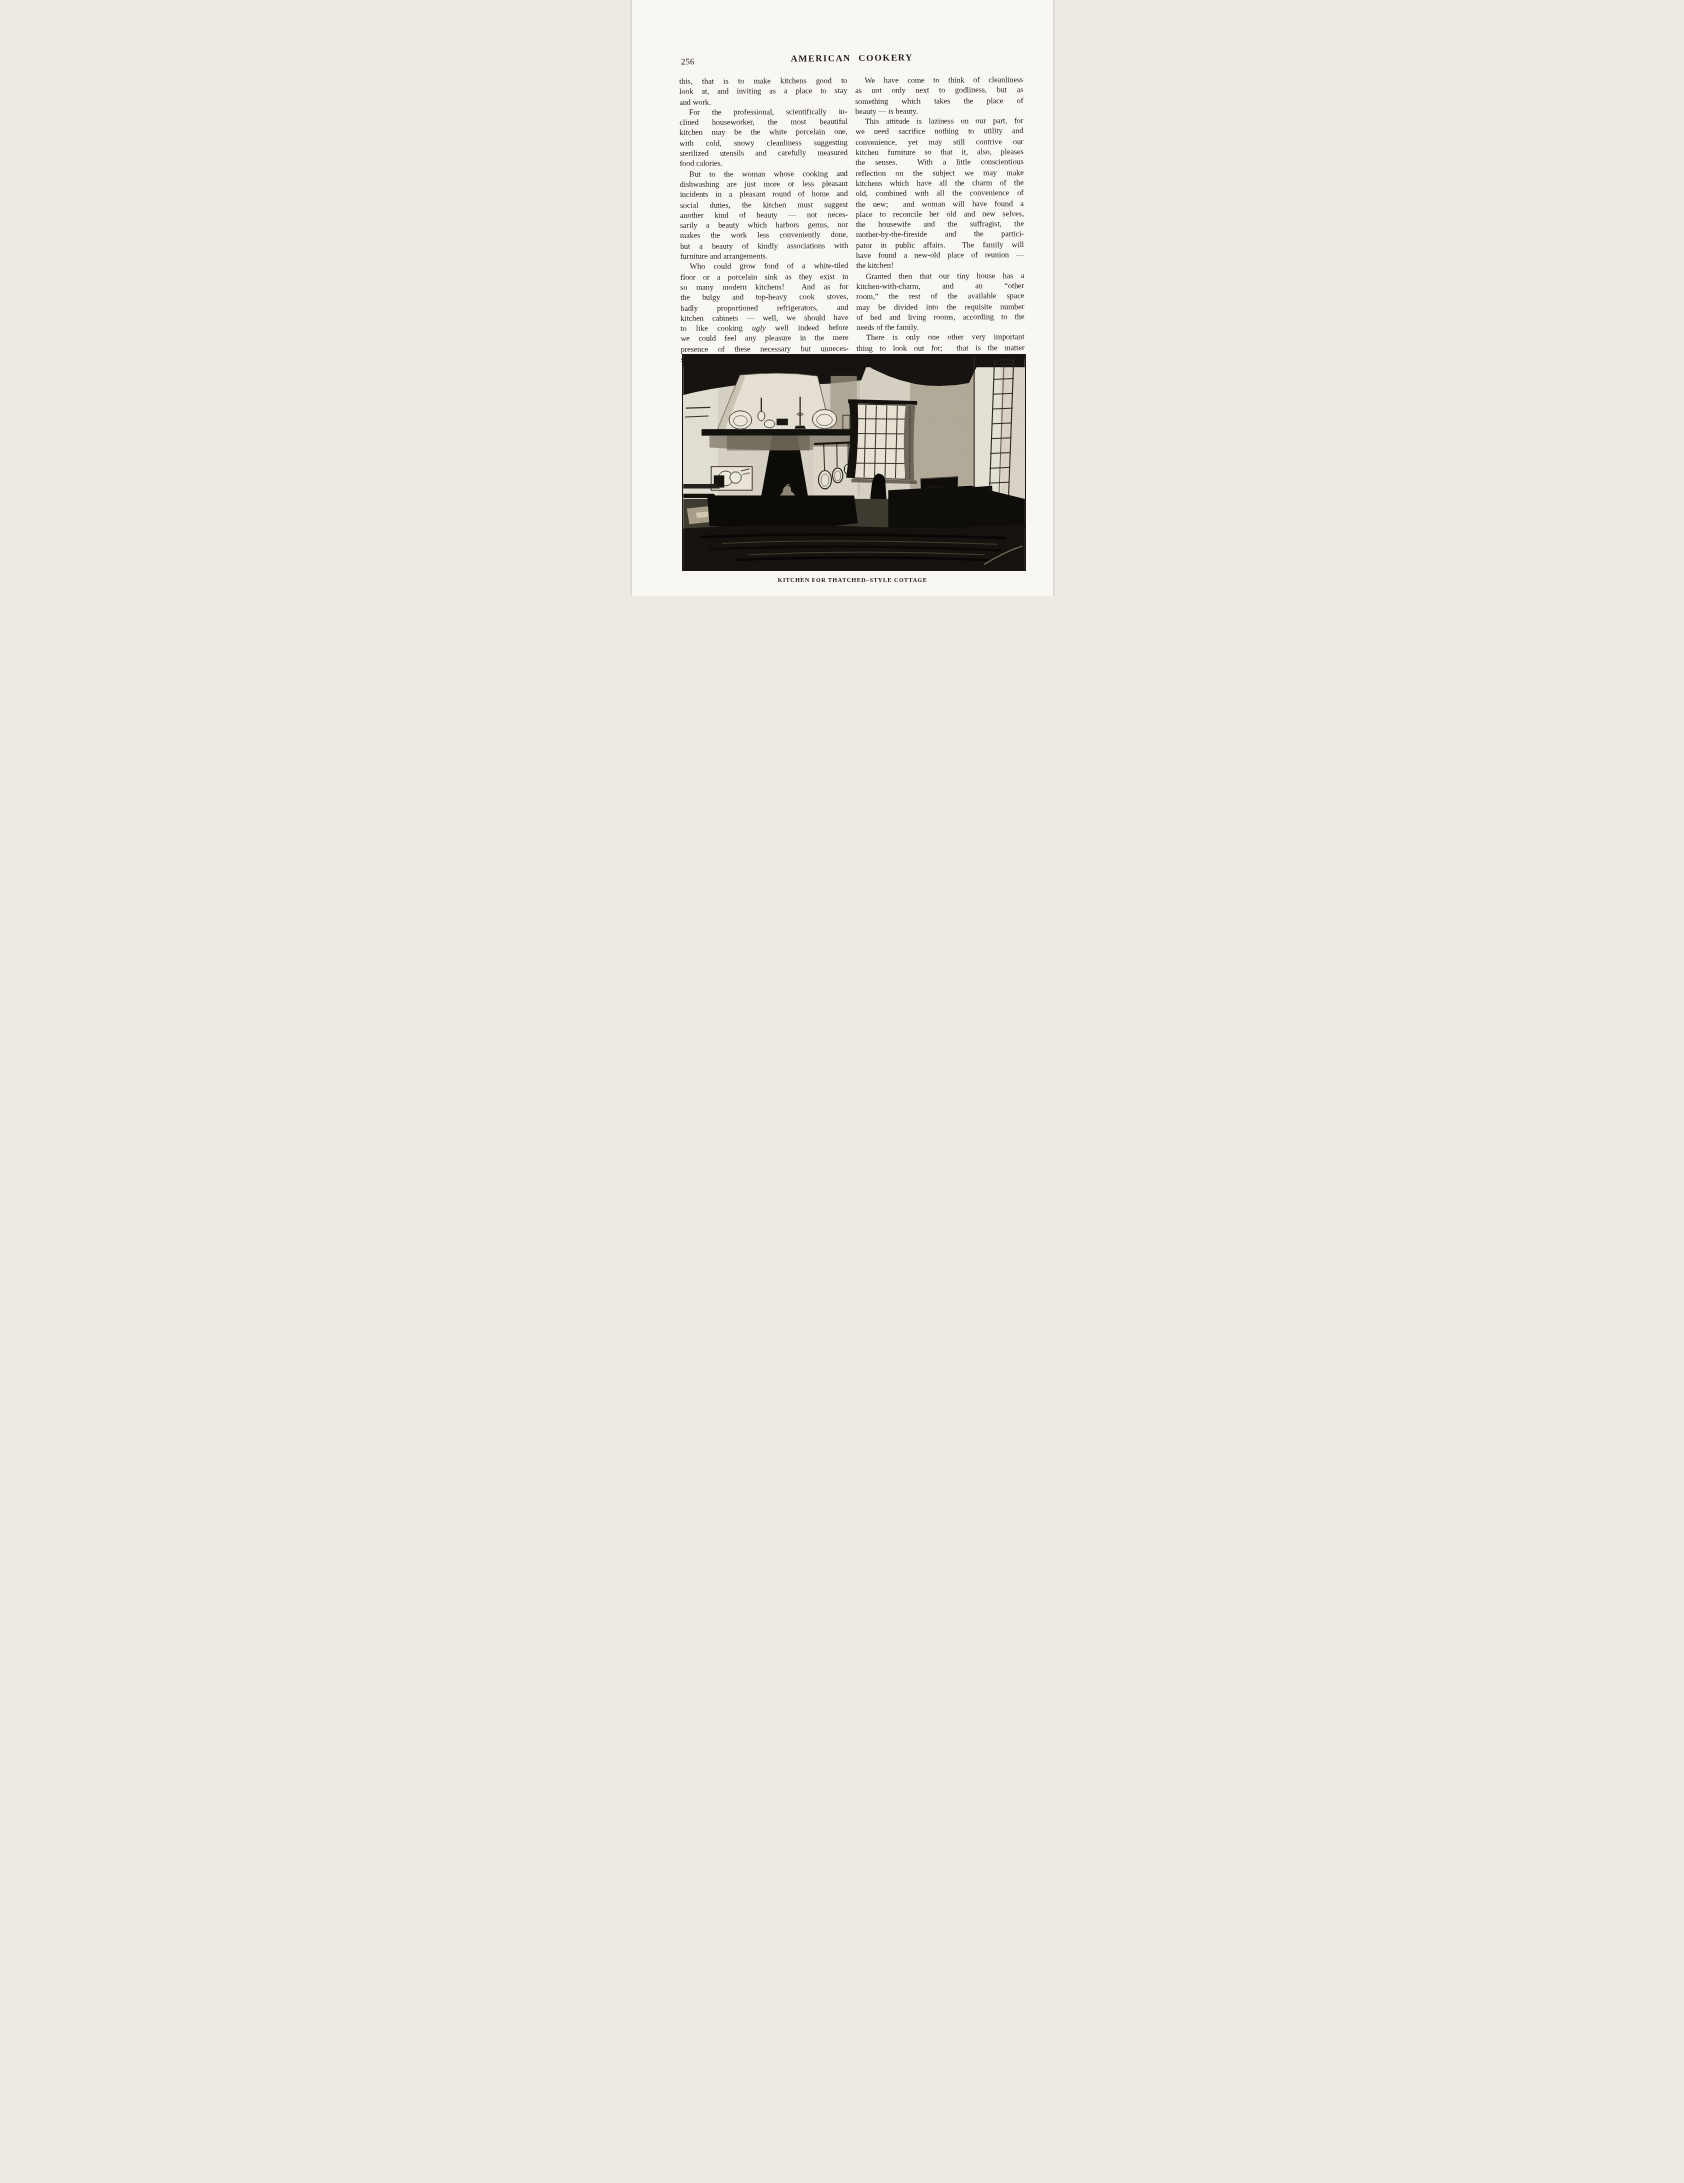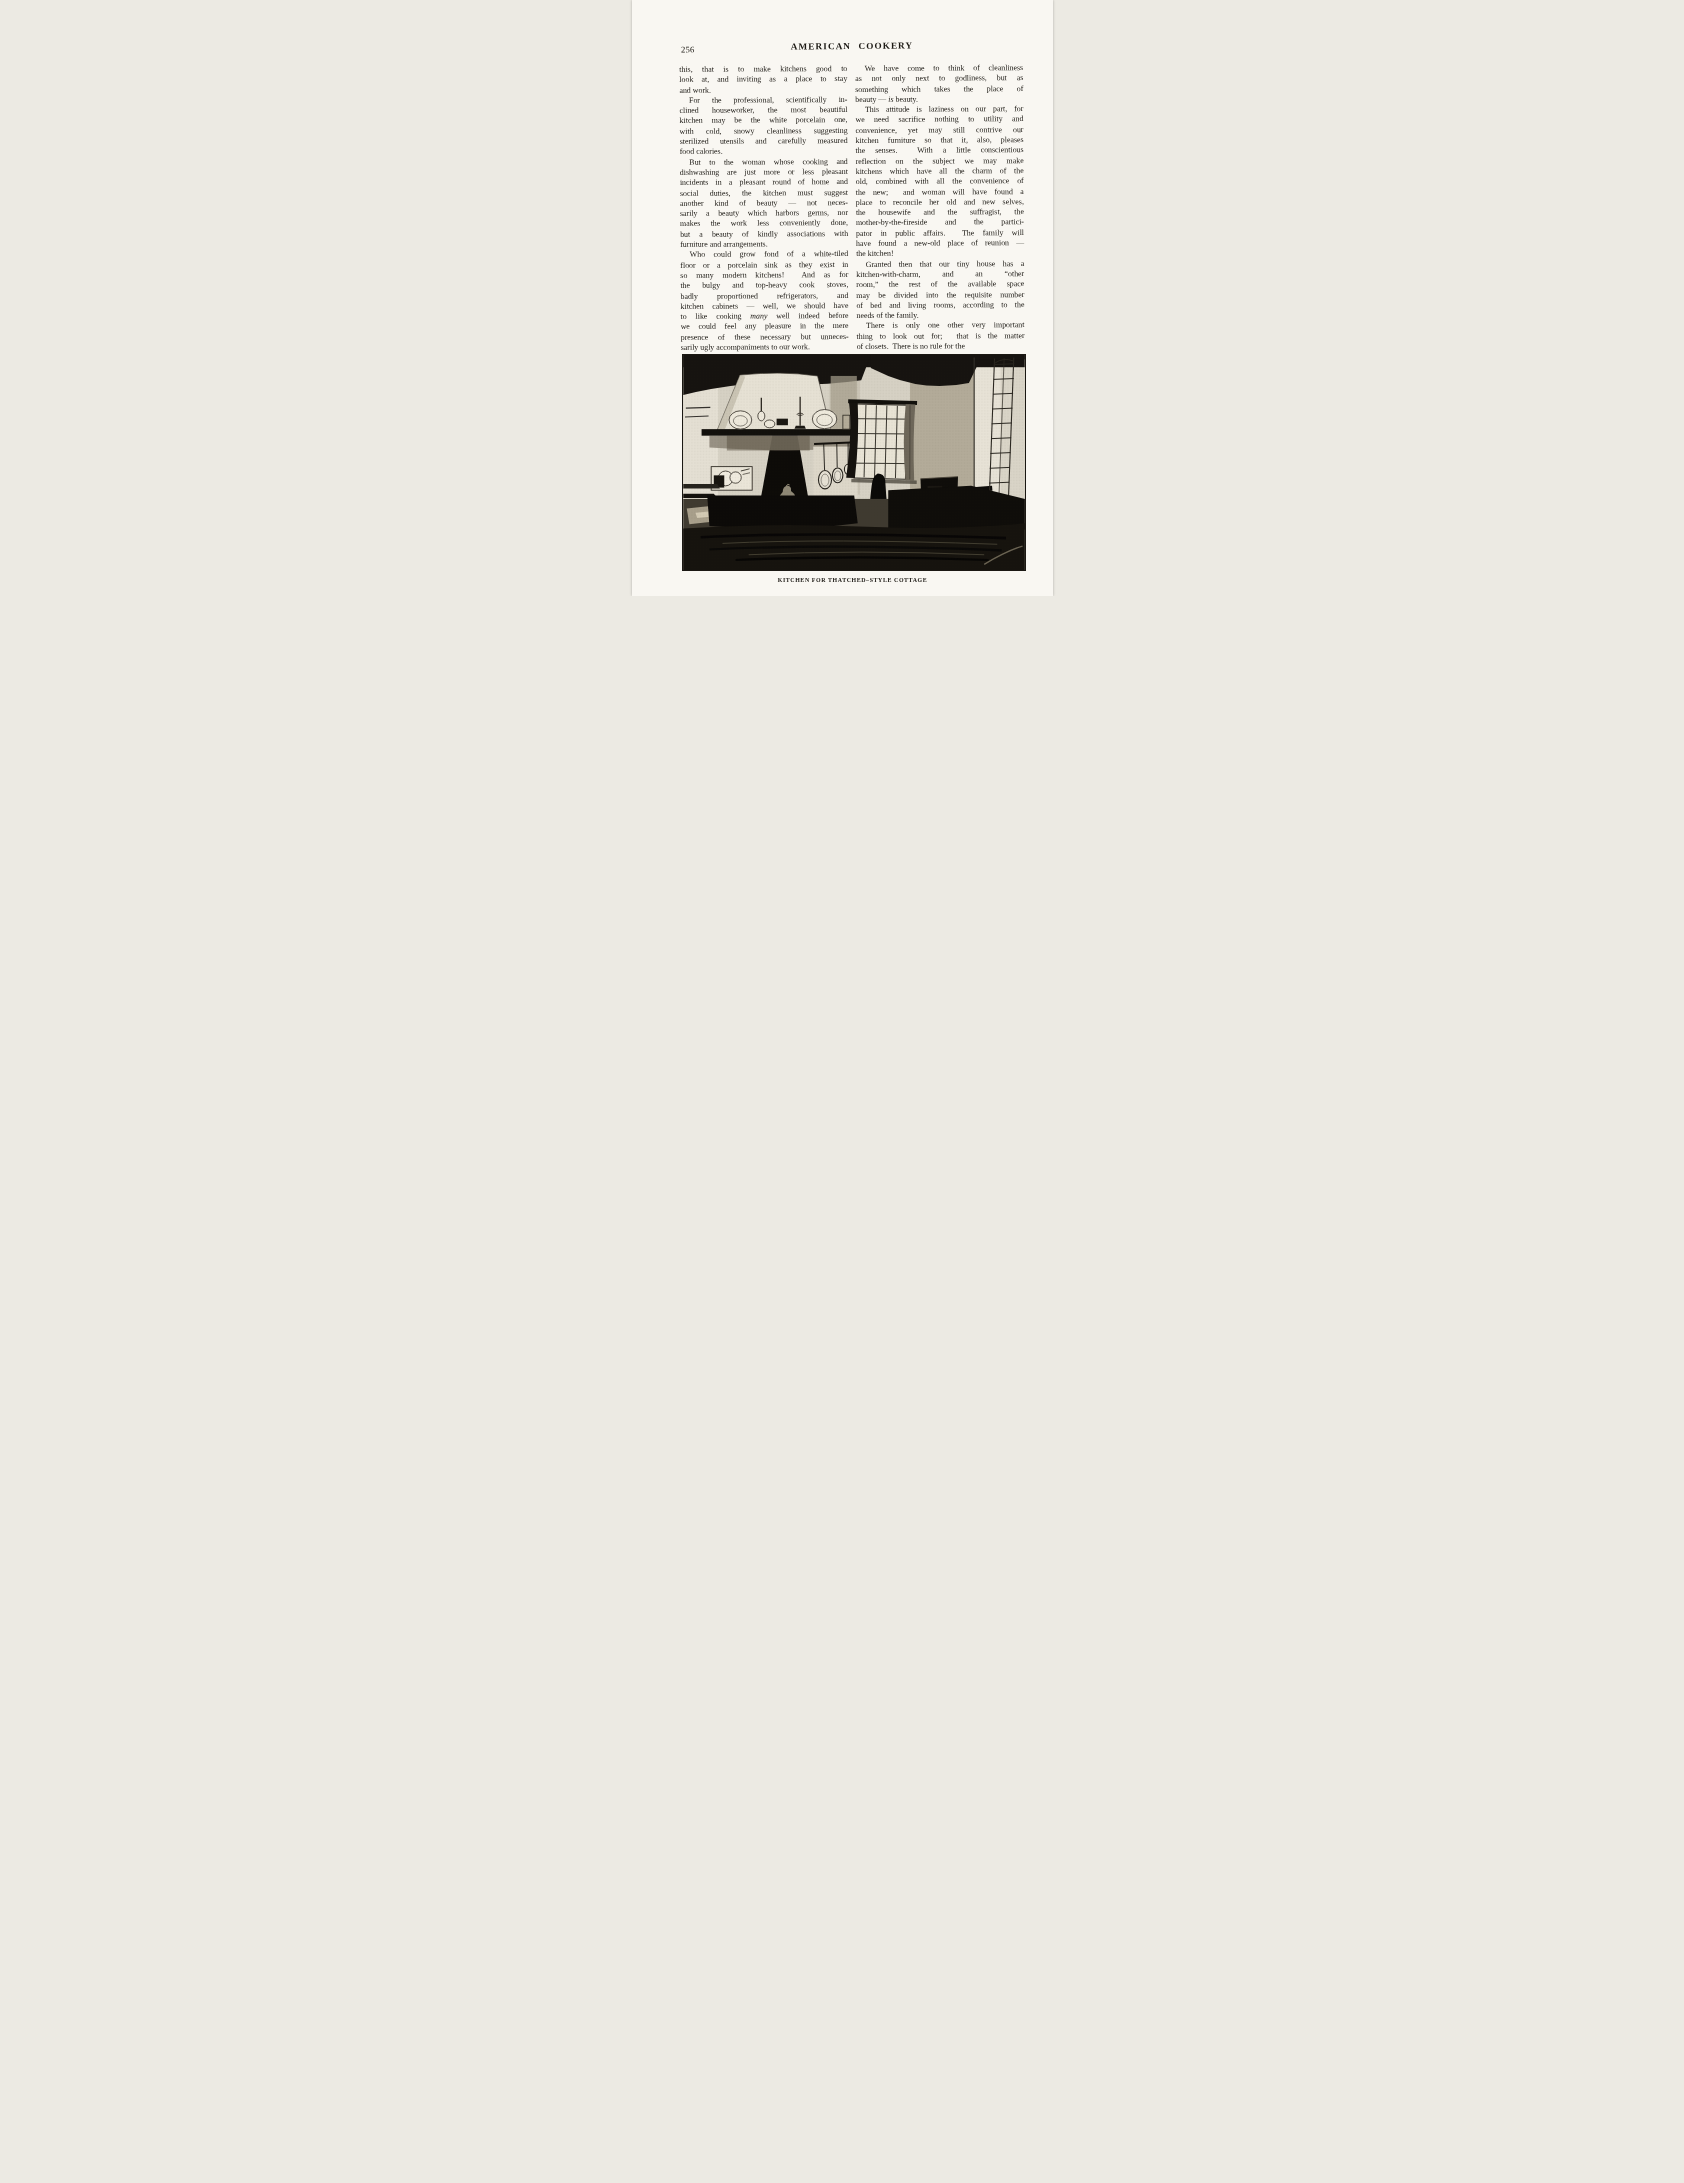--- a/index.html
+++ b/index.html
@@ -6,21 +6,21 @@
   .page {
     position:relative;
     width:421px; height:596px;
     margin:0 auto;
     background:#f9f7f2;
     color:#1b1813;
     font-family:"Liberation Serif", serif;
     overflow:hidden;
     box-shadow:0 0 2.6px rgba(0,0,0,.25);
   }
-  .content { position:absolute; left:48px; top:4px; width:344px; }
+  .content { position:absolute; left:48px; top:16px; width:344px; }
   .header { position:relative; margin-top:37px; height:14px; transform:rotate(-0.5deg); }
   .page-number { position:absolute; left:0.9px; top:2.2px; font-size:8.7px; letter-spacing:0.2px; }
   .journal-title {
     text-align:center; font-size:9.2px; font-weight:bold;
     letter-spacing:1.1px; word-spacing:3.9px;
   }
   .columns { display:flex; gap:7.9px; margin-top:8.7px; transform:rotate(-0.3deg); }
   .column { width:168px; font-size:7.9px; line-height:10.3px; }
   .para { margin:0; }
   .line { text-align:justify; text-align-last:justify; }
@@ -76,21 +76,21 @@
             <div class="line">but a beauty of kindly associations with</div>
             <div class="line last">furniture and arrangements.</div>
           </div>
           <div class="para">
             <div class="line indent">Who could grow fond of a white-tiled</div>
             <div class="line">floor or a porcelain sink as they exist in</div>
             <div class="line">so many modern kitchens!&nbsp; And as for</div>
             <div class="line">the bulgy and top-heavy cook stoves,</div>
             <div class="line">badly proportioned refrigerators, and</div>
             <div class="line">kitchen cabinets — well, we should have</div>
-            <div class="line">to like cooking <i>many</i> well indeed before</div>
+            <div class="line">to like cooking <i>ugly</i> well indeed before</div>
             <div class="line">we could feel any pleasure in the mere</div>
             <div class="line">presence of these necessary but unneces-</div>
             <div class="line last">sarily ugly accompaniments to our work.</div>
           </div>
         </div>
       <div class="column">
           <div class="para">
             <div class="line indent">We have come to think of cleanliness</div>
             <div class="line">as not only next to godliness, but as</div>
             <div class="line">something which takes the place of</div>

